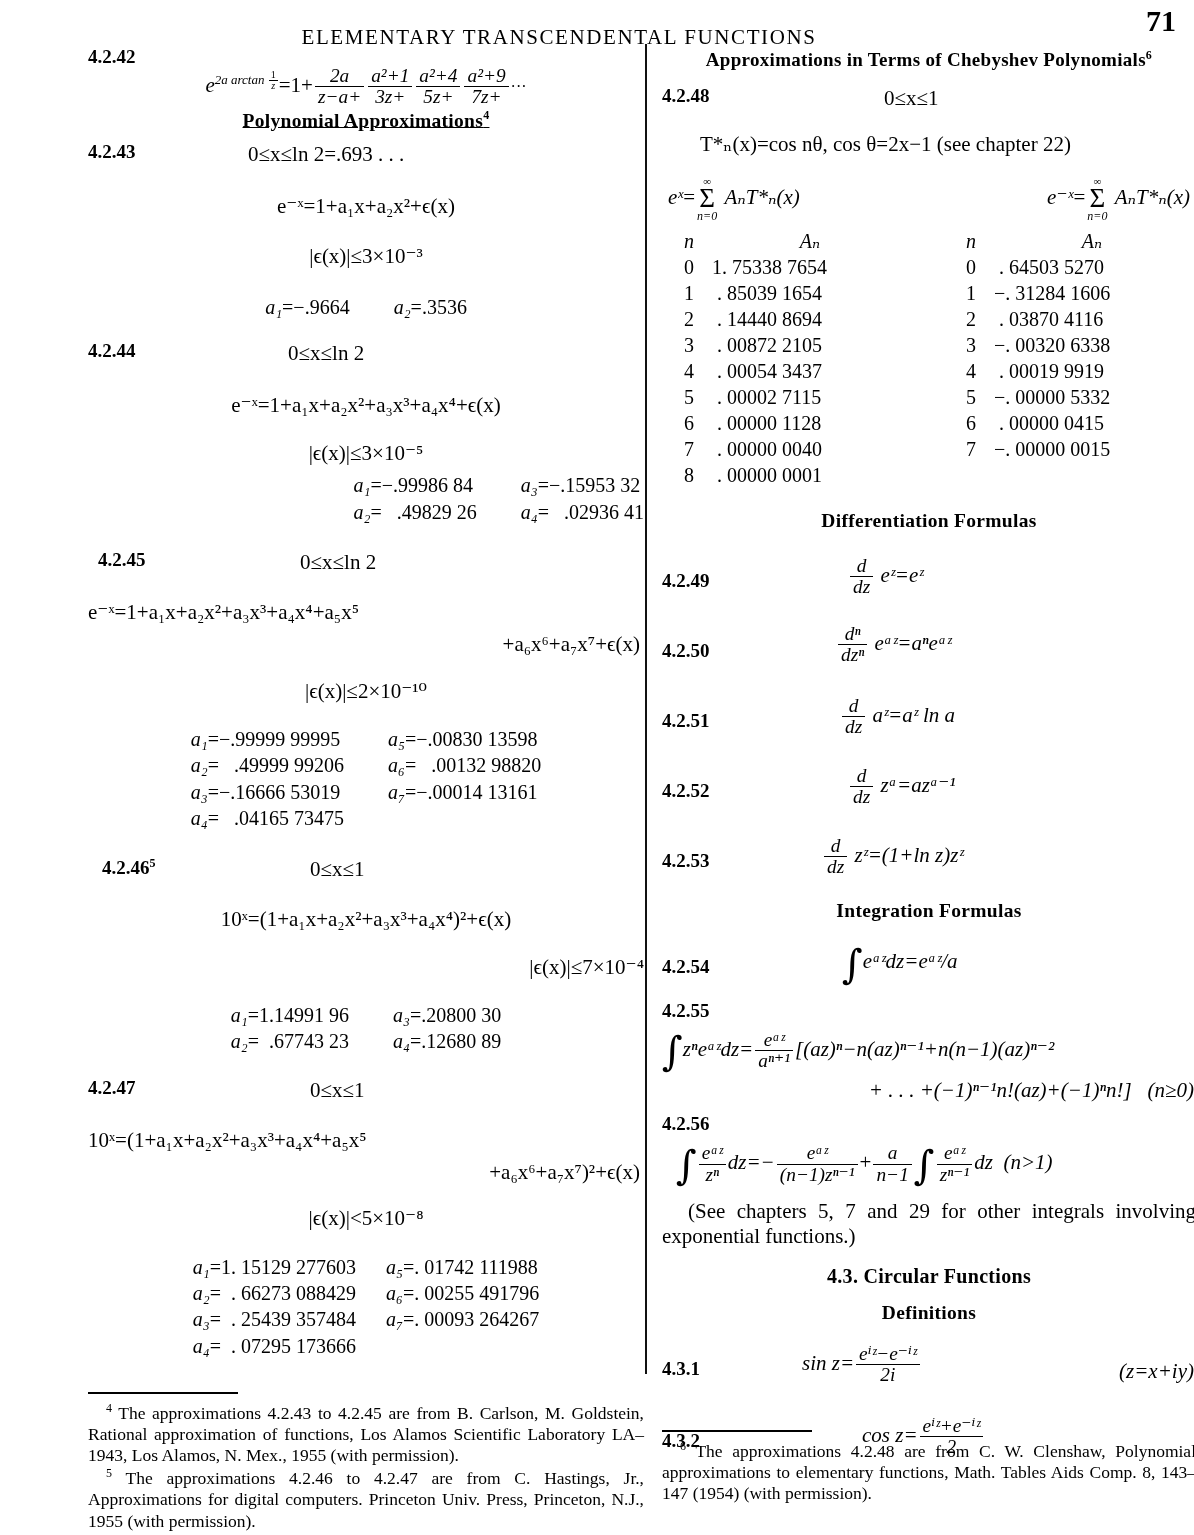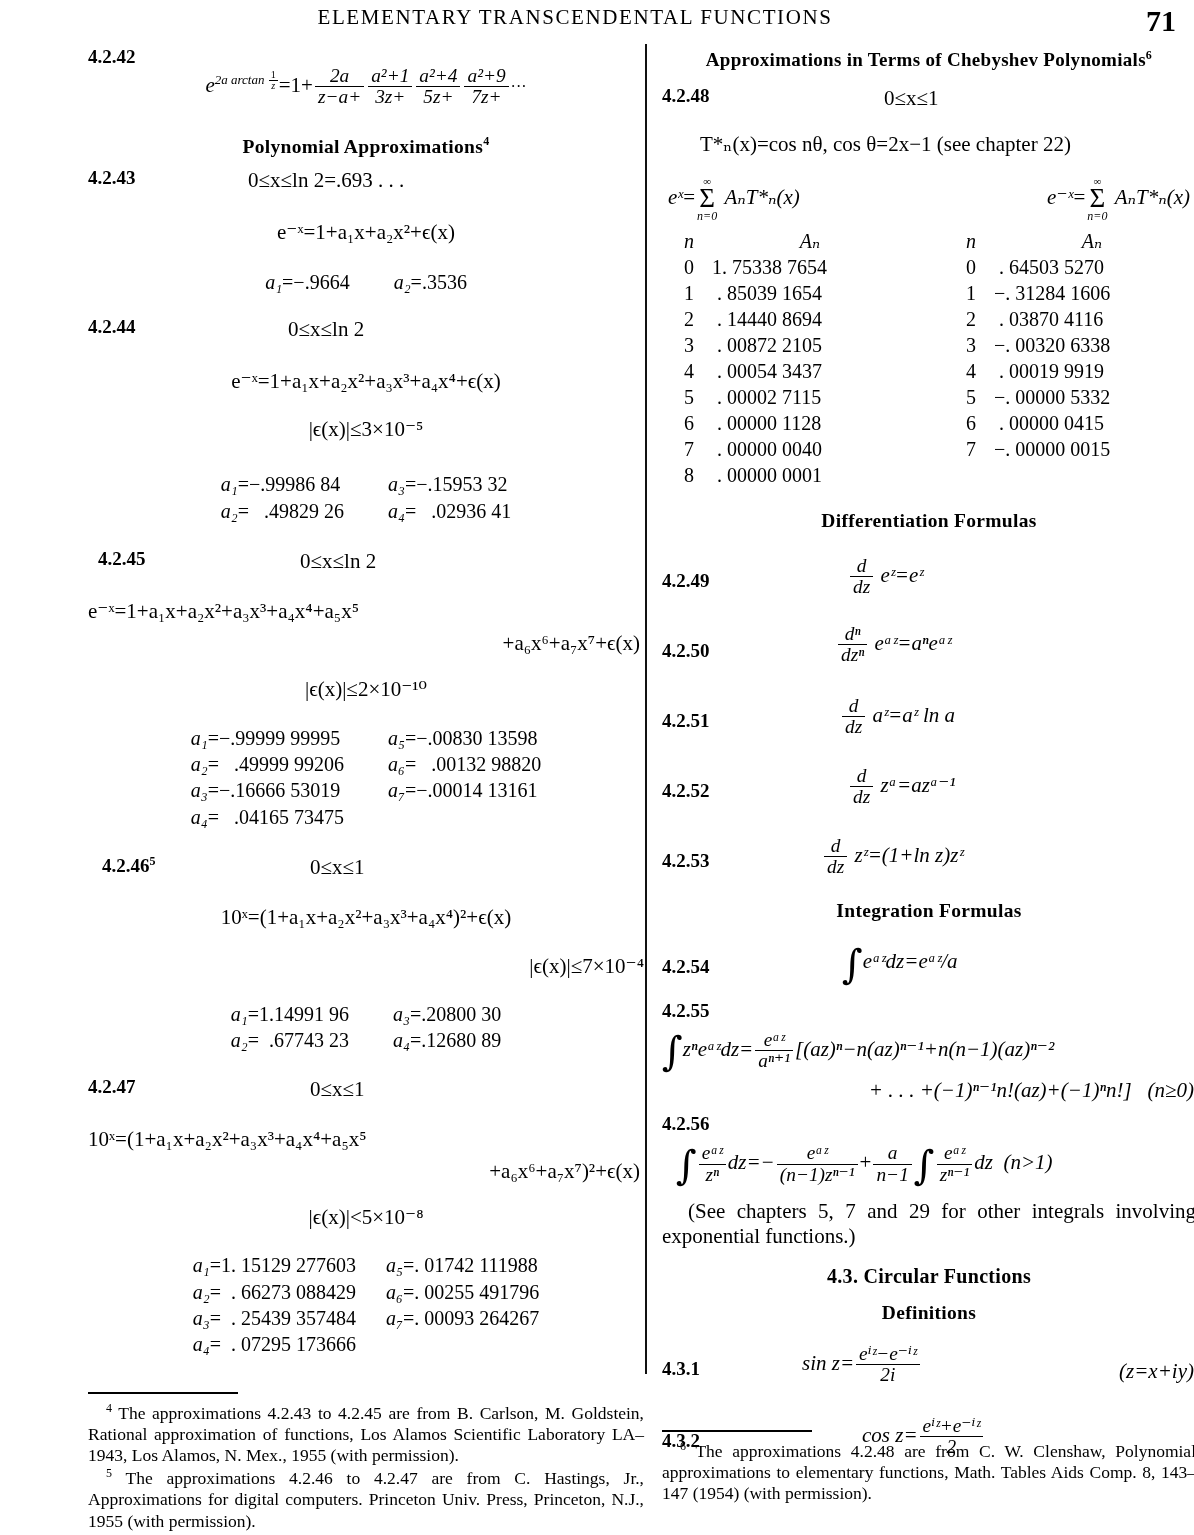--- a/index.html
+++ b/index.html
@@ -10,21 +10,21 @@
     color:#000;
     position:relative;
     overflow:hidden;
   }
   .page{position:relative;width:1194px;height:1535px;}
 
   
   .runhead{position:absolute;top:4px;left:0;width:1194px;height:34px;}
   .runhead .title{
     position:absolute;left:0;width:1118px;text-align:center;
-    font-size:21px;letter-spacing:1.6px;top:1px;padding-left:16px;
+    font-size:21px;letter-spacing:1.6px;top:21px;
   }
   .runhead .folio{
     position:absolute;right:18px;top:0;font-size:30px;font-weight:bold;
   }
 
   
   .col{position:absolute;top:40px;}
   .col-l{left:88px;width:556px;}
   .col-r{left:662px;width:534px;}
   .vrule{position:absolute;left:645px;top:44px;width:2px;height:1330px;background:#111;}
@@ -96,43 +96,44 @@
 
   <div class="col col-l">
 
     <div class="row" style="margin-top:6px;">
       <span class="eqnum">4.2.42</span>
     </div>
     <div class="math ctr" style="margin-top:26px;white-space:nowrap;">
       <span class="it">e</span><span style="font-size:13px;vertical-align:super;"><span class="it">2a arctan</span> <span class="fracs"><span class="num">1</span><span class="den it">z</span></span></span><span>=1+</span><span class="frac"><span class="num it">2a</span><span class="den it">z−a+</span></span><span class="frac"><span class="num it">a²+1</span><span class="den it">3z+</span></span><span class="frac"><span class="num it">a²+4</span><span class="den it">5z+</span></span><span class="frac"><span class="num it">a²+9</span><span class="den it">7z+</span></span><span style="font-size:16px;">···</span>
     </div>
 
-    <div class="hdr" style="margin-top:26px;">
+    <div class="hdr" style="text-decoration:underline;">
       <span>Polynomial Approximations</span><span class="sup">4</span>
     </div>
 
     <div class="row" style="margin-top:10px;height:30px;">
       <span class="eqnum">4.2.43</span>
       <span class="math" style="position:absolute;left:160px;">0≤x≤ln 2=.693 . . .</span>
     </div>
     <div class="math ctr" style="margin-top:22px;">e⁻ˣ=1+a₁x+a₂x²+ϵ(x)</div>
+    <div class="math ctr" style="margin-top:24px;">|ϵ(x)|≤3×10⁻³</div>
     <div style="margin-top:24px;display:flex;justify-content:center;">
       <div class="coef two" style="">
         <span class="cell"><span class="lab">a₁</span>=<span class="num-al">−.9664</span></span>
         <span class="cell"><span class="lab">a₂</span>=<span class="num-al">.3536</span></span>
       </div>
     </div>
 
     <div class="row" style="margin-top:20px;height:30px;">
       <span class="eqnum">4.2.44</span>
       <span class="math" style="position:absolute;left:200px;">0≤x≤ln 2</span>
     </div>
     <div class="math ctr" style="margin-top:22px;">e⁻ˣ=1+a₁x+a₂x²+a₃x³+a₄x⁴+ϵ(x)</div>
     <div class="math ctr" style="margin-top:22px;">|ϵ(x)|≤3×10⁻⁵</div>
-    <div style="margin-top:29px;display:flex;justify-content:center;">
+    <div style="margin-top:6px;display:flex;justify-content:flex-end;">
       <div class="coef two">
         <span class="cell"><span class="lab">a₁</span>=<span class="num-al" style="white-space:pre">−.99986 84</span></span>
         <span class="cell"><span class="lab">a₃</span>=<span class="num-al" style="white-space:pre">−.15953 32</span></span>
         <span class="cell"><span class="lab">a₂</span>=<span class="num-al" style="white-space:pre">   .49829 26</span></span>
         <span class="cell"><span class="lab">a₄</span>=<span class="num-al" style="white-space:pre">   .02936 41</span></span>
       </div>
     </div>
 
     <div class="row" style="margin-top:24px;height:30px;">
       <span class="eqnum" style="left:10px;">4.2.45</span>

